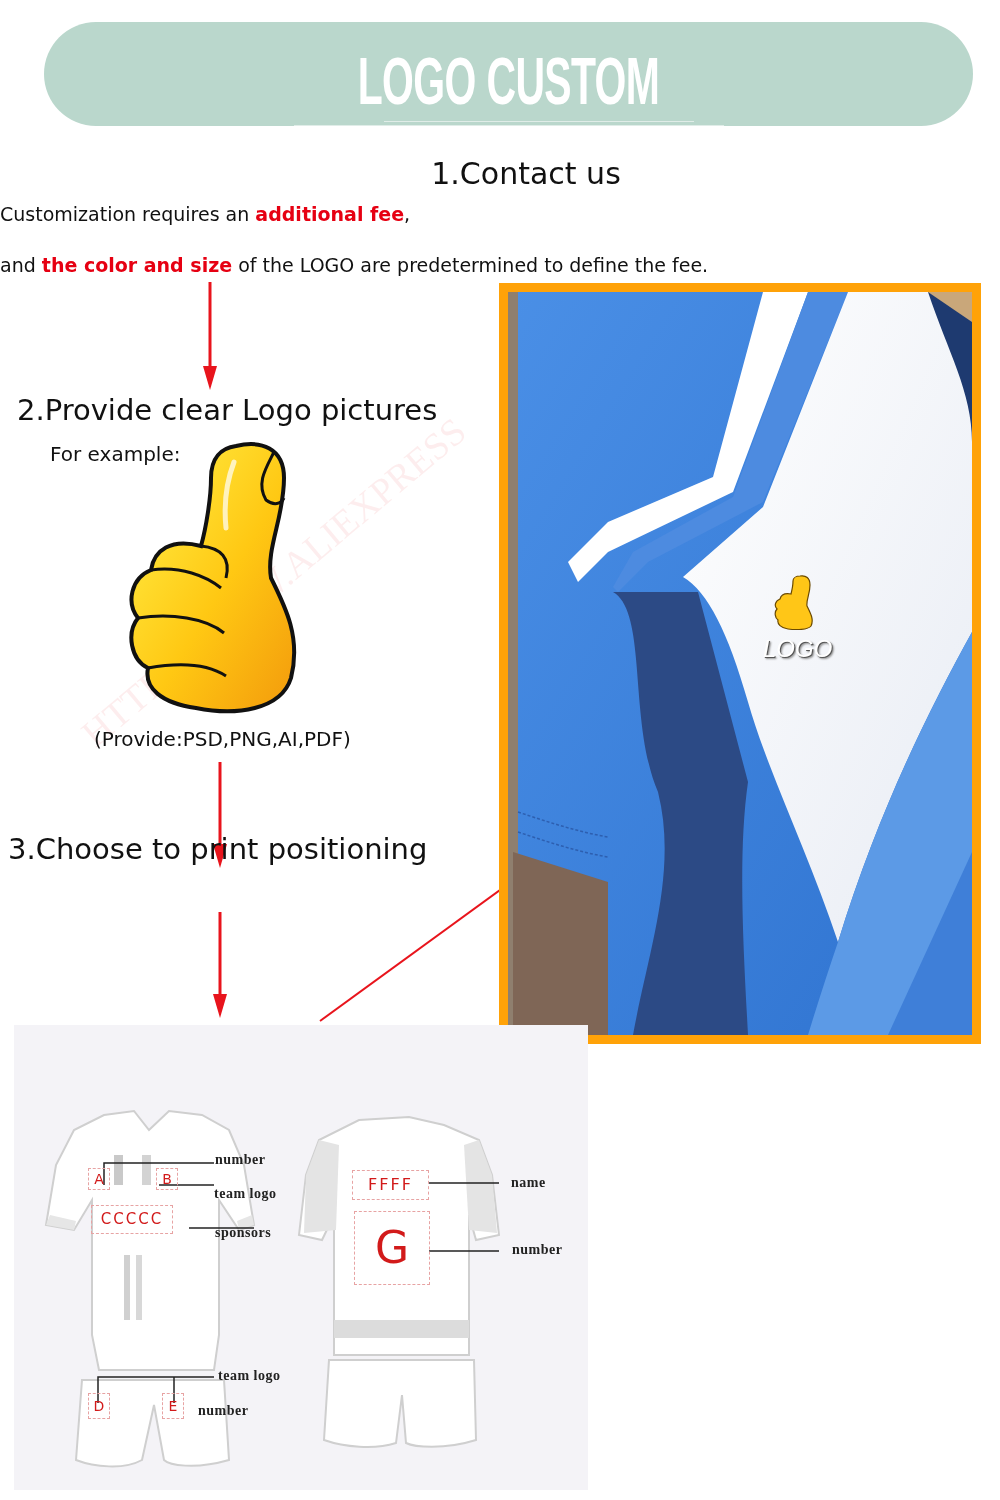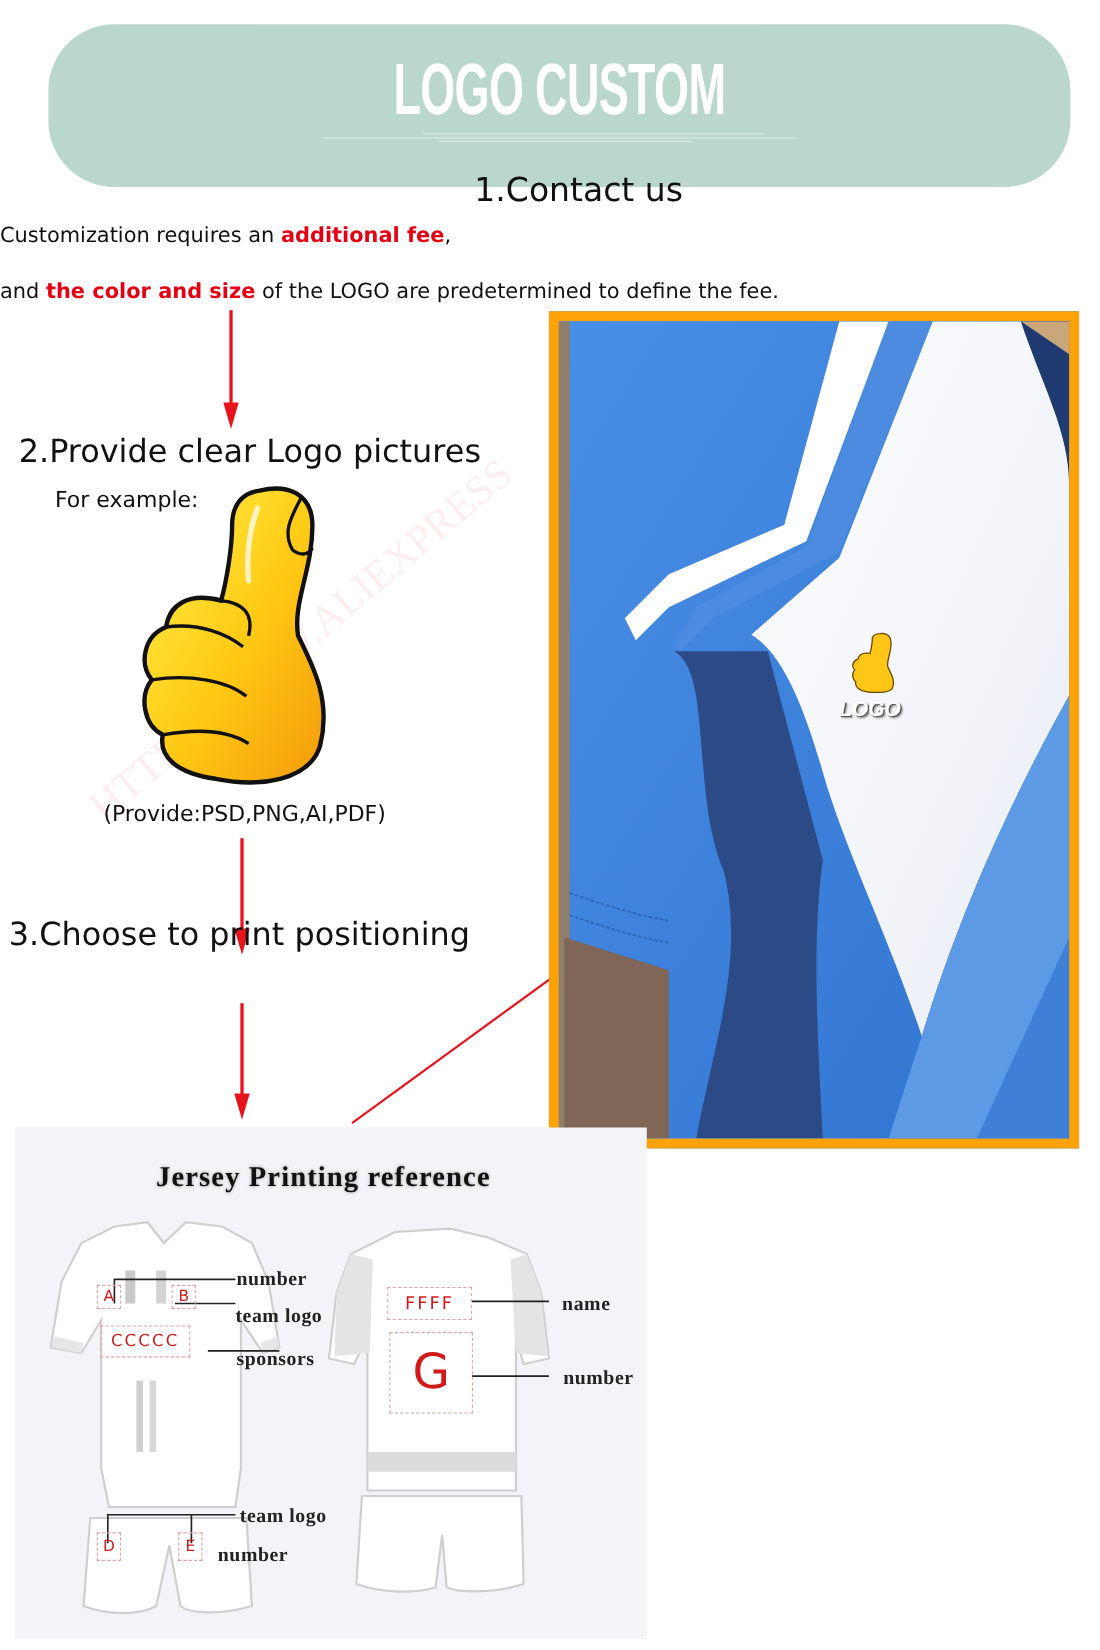--- a/index.html
+++ b/index.html
@@ -1,32 +1,32 @@
 <!DOCTYPE html>
 <html><head>
 <meta charset="utf-8">
 <style>
   html, body { margin:0; padding:0; background:#ffffff; }
   body { width:1000px; height:1500px; position:relative; overflow:hidden; font-family:"DejaVu Sans", sans-serif; color:#111; }
   .abs { position:absolute; }
-  .banner { left:44px; top:22px; width:929px; height:148px; background:#bad7cc; border-radius:60px; }
+  .banner { left:44px; top:22px; width:929px; height:104px; background:#bad7cc; border-radius:60px; }
   .banner-title { left:0; right:0; top:24px; text-align:center; color:#fff; font-family:"Liberation Sans", sans-serif; font-weight:bold; font-size:66px; line-height:70px; transform:scaleX(0.62); transform-origin:center; letter-spacing:-1px; }
   .banner-fine { left:250px; width:430px; height:1px; background:rgba(255,255,255,0.55); }
   .step1 { left:0; width:980px; top:156px; text-align:center; font-size:30px; line-height:36px;margin-left:36px; }
   .line1 { left:0; width:976px; top:201px; text-align:left; font-size:19px; line-height:26px; }
   .line2 { left:0; width:980px; top:252px; text-align:left; font-size:19px; line-height:26px; }
   .red { color:#e60012; font-weight:bold; }
   .step2 { left:17px; top:393px; font-size:29px; line-height:34px; }
   .example { left:50px; top:441px; font-size:20px; line-height:26px; }
   .format { left:94px; top:726px; font-size:20px; line-height:26px; }
   .step3 { left:8px; top:832px; font-size:29px; line-height:34px; }
   .photo { left:499px; top:283px; width:482px; height:761px; box-sizing:border-box; border:9px solid #ffa208; overflow:hidden; background:#4b8de0; }
   .ref { left:14px; top:1025px; width:574px; height:465px; background:#f4f3f7; }
   .ref-title { left:0; width:560px; top:30px; text-align:center; font-family:"Liberation Serif", serif; font-weight:bold; font-size:26px; letter-spacing:1px; text-shadow:0 0 3px #999; }
-  .lbl { font-family:"Liberation Serif", serif; font-weight:bold; font-size:18px; letter-spacing:0.5px; color:#222; }
+  .lbl { font-family:"Liberation Serif", serif; font-weight:bold; font-size:14px; letter-spacing:0.5px; color:#222; }
   .box { border:1px dashed #e7a3a3; color:#d21a1a; text-align:center; font-family:"DejaVu Sans", sans-serif; }
   .watermark { color:rgba(230,0,18,0.07); font-family:"Liberation Serif", serif; font-size:38px; transform:rotate(-40deg); white-space:nowrap; }
 </style>
 </head>
 <body>
 
 <div class="abs banner">
   <div class="abs banner-title">LOGO CUSTOM</div>
   <div class="abs banner-fine" style="top:99px;left:340px;width:310px;"></div>
   <div class="abs banner-fine" style="top:103px;"></div>
@@ -103,25 +103,24 @@
     <path d="M300,0 L340,0 L255,210 L140,270 L110,300 L105,295 L125,260 L225,205 Z" fill="#4d8be0"></path>
     <path d="M340,0 L420,0 C440,60 464,100 464,150 L464,340 C420,420 370,520 330,650 C300,560 260,480 240,410 C220,340 200,300 175,285 L255,215 Z" fill="url(#wg)"></path>
     <path d="M330,650 C370,520 420,420 464,340 L464,743 L300,743 C310,710 320,680 330,650 Z" fill="#5c9ae6"></path>
     <path d="M380,743 L464,560 L464,743 Z" fill="#3f7fd8"></path>
     <path d="M10,520 C40,530 70,540 100,545" stroke="#2d5fb0" stroke-width="1.5" stroke-dasharray="3 2" fill="none"></path>
     <path d="M10,540 C40,550 70,560 100,565" stroke="#2d5fb0" stroke-width="1.5" stroke-dasharray="3 2" fill="none"></path>
   </svg>
   <svg class="abs" style="left:266px;top:282px;" width="40" height="56" viewBox="0 0 40 56">
     <path d="M26,2 C32,1 36,4 36,11 C36,20 32,26 33,32 C37,40 40,46 37,52 C34,56 22,56 14,55 C7,54 3,50 4,46 C1,44 0,38 3,35 C0,32 1,27 6,25 C7,21 11,19 17,20 C18,16 19,10 19,7 C19,4 22,2 26,2 Z" fill="#ffc617" stroke="#6b4a00" stroke-width="1.2"></path>
   </svg>
-  <div class="abs" style="left:255px;top:343px;font-family:'Liberation Sans',sans-serif;font-weight:bold;font-style:italic;font-size:19px;color:#ffffff;text-shadow:1px 1px 0 #555,2px 2px 2px #888;">LOGO</div>
+  <div class="abs" style="left:255px;top:343px;font-family:'Liberation Sans',sans-serif;font-weight:normal;font-style:italic;font-size:24px;color:#ffffff;text-shadow:1px 1px 0 #555,2px 2px 2px #888;">LOGO</div>
 </div>
 
 <div class="abs ref">
-  <div class="abs ref-title">Jersey  Printing  reference</div>
 
   <svg class="abs" style="left:0;top:0;" width="574" height="465">
 
     <path d="M90,90 L120,86 L135,105 L155,86 L188,90 L215,105 L230,140 L240,200 L225,205 L205,175 L205,310 L200,345 L85,345 L78,310 L78,175 L60,205 L32,200 L42,140 L60,105 Z" fill="#ffffff" stroke="#cfcfcf" stroke-width="2"></path>
     <path d="M32,200 L60,205 L62,196 L36,190 Z" fill="#e6e6e6"></path>
     <path d="M240,200 L225,205 L223,196 L238,190 Z" fill="#e6e6e6"></path>
     <rect x="100" y="130" width="9" height="30" fill="#c9c9c9"></rect>
     <rect x="128" y="130" width="9" height="30" fill="#d3d3d3"></rect>
     <rect x="110" y="230" width="6" height="65" fill="#d0d0d0"></rect>
     <rect x="122" y="230" width="6" height="65" fill="#d8d8d8"></rect>

